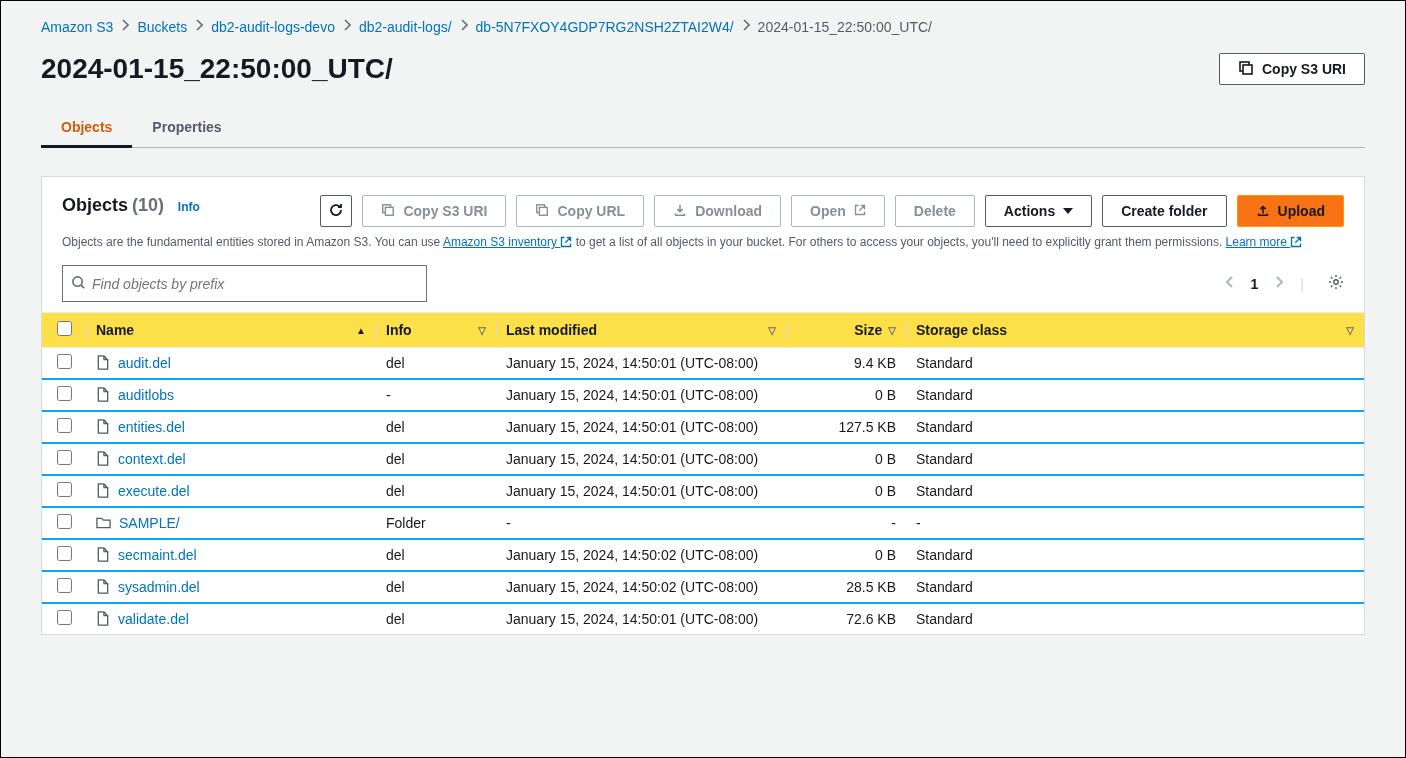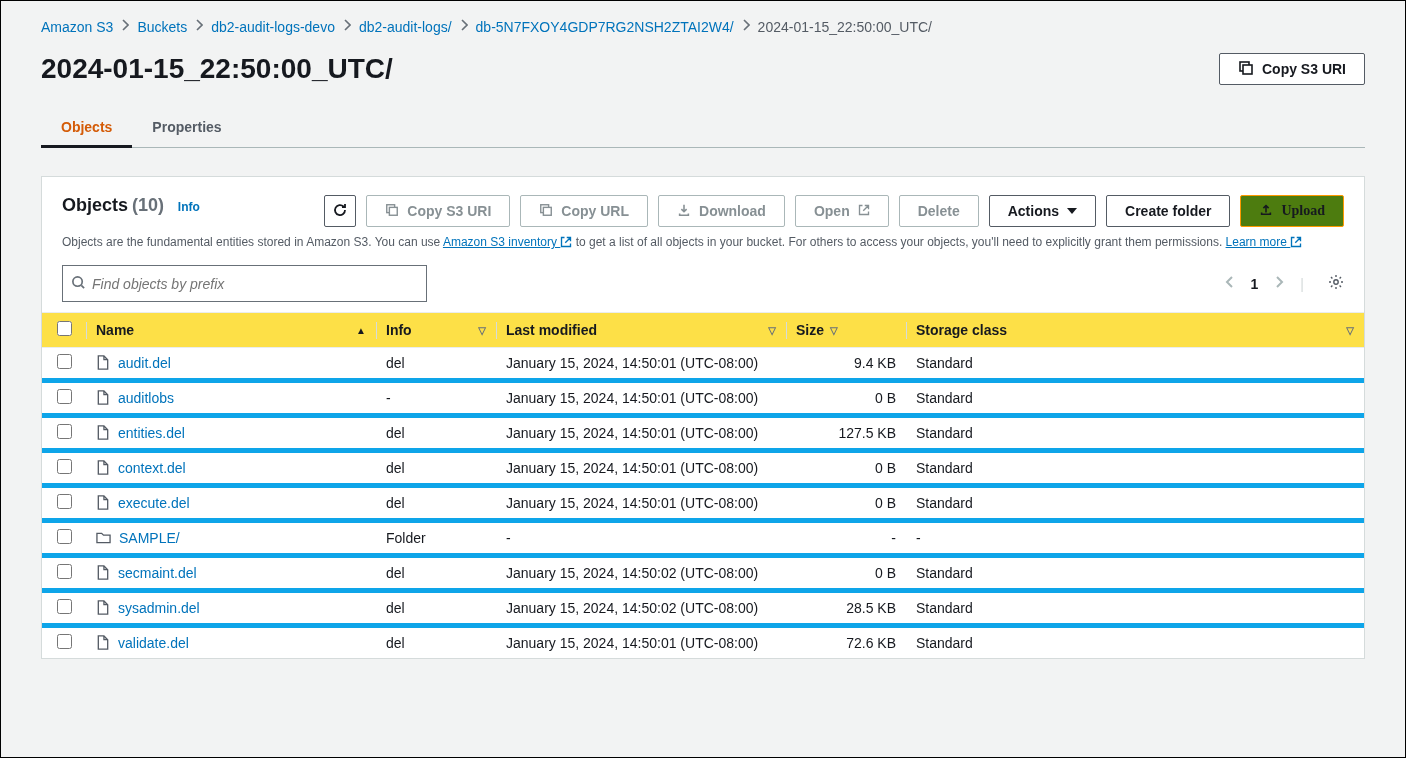--- a/index.html
+++ b/index.html
@@ -9,21 +9,21 @@
 
   .breadcrumbs { display: flex; align-items: flex-start; gap: 8px; font-size: 14px; margin-bottom: 18px; flex-wrap: wrap; }
   .breadcrumbs a { color: #0073bb; text-decoration: none; }
   .chev { color: #687078; font-size: 11px; }
   .breadcrumbs .current { color: #545b64; }
 
   .title-row { display: flex; justify-content: space-between; align-items: center; margin-bottom: 24px; }
   h1 { font-size: 28px; font-weight: 700; }
   .btn { display: inline-flex; align-items: center; gap: 8px; padding: 6px 18px; border: 1px solid #545b64; border-radius: 2px; background: #fff; font-weight: 700; font-size: 14px; cursor: pointer; color: #16191f; height: 32px; }
   .btn-disabled { color: #879094; border-color: #aab7b8; cursor: default; }
-  .btn-primary { background: #4d7c0f; border-color: #ff9900; color: #16191f; font-family: Liberation Serif, serif; }
+  .btn-primary { background: #f97316; border-color: #ff9900; color: #16191f; }
 
   .tabs { display: flex; border-bottom: 1px solid #aab7b8; margin-bottom: 28px; }
   .tab { padding: 10px 20px; font-weight: 700; color: #545b64; cursor: pointer; }
   .tab.active { color: #d45b07; border-bottom: 3px solid #16191f; margin-bottom: -1px; }
 
   .panel { background: #fff; border: 1px solid #d5dbdb; padding: 18px 20px 0 20px; }
   .panel-header { display: flex; justify-content: space-between; align-items: flex-start; margin-bottom: 8px; gap: 10px; }
   .panel-title { font-size: 18px; font-weight: 700; }
   .count { color: #687078; font-weight: 700; }
   .info-link { color: #0073bb; font-size: 12px; font-weight: 700; margin-left: 10px; cursor: pointer; }
@@ -36,23 +36,23 @@
   .search-box { display: flex; align-items: center; border: 1px solid #687078; width: 365px; height: 37px; padding: 0 8px; }
   .search-box input { border: none; outline: none; flex: 1; font-size: 14px; font-style: italic; color: #687078; }
   .pager { display: flex; align-items: center; gap: 16px; color: #687078; }
   .pager .page-current { color: #16191f; font-weight: 700; }
   .gear { margin-left: 8px; cursor: pointer; }
 
   table { width: calc(100% + 40px); margin: 0 -20px; border-collapse: collapse; }
   thead th { text-align: left; font-weight: 700; padding: 8px 10px; background: #fde047; border-top: 1px solid #eaeded; border-bottom: 1px solid #eaeded; font-size: 14px; position: relative; }
   thead th.col-size { text-align: right; }
   th .sort-hdr { display: flex; align-items: center; justify-content: space-between; gap: 6px; }
-  th.col-size .sort-hdr { justify-content: flex-start; }
+  th.col-size .sort-hdr { justify-content: flex-end; }
   thead th:not(:first-child)::before { content:""; position:absolute; left:0; top:25%; bottom:25%; width:1px; background:#d5dbdb; }
-  tbody td { padding: 6px 10px; border-bottom: 5px solid #0ea5e9; font-size: 14px; }
+  tbody td { padding: 6px 10px; border-bottom: 2px solid #0ea5e9; font-size: 14px; }
   tbody tr:last-child td { border-bottom: none; }
   .col-check { width: 44px; text-align: center; }
   .col-name { width: 290px; }
   .col-type { width: 120px; }
   .col-mod { width: 290px; }
   .col-size { width: 120px; text-align: right; }
   .link { color: #0073bb; text-decoration: none; }
   .file-icon { margin-right: 8px; color: #545b64; display: inline-flex; vertical-align: -2px; }
   input[type=checkbox] { width: 15px; height: 15px; }
 

